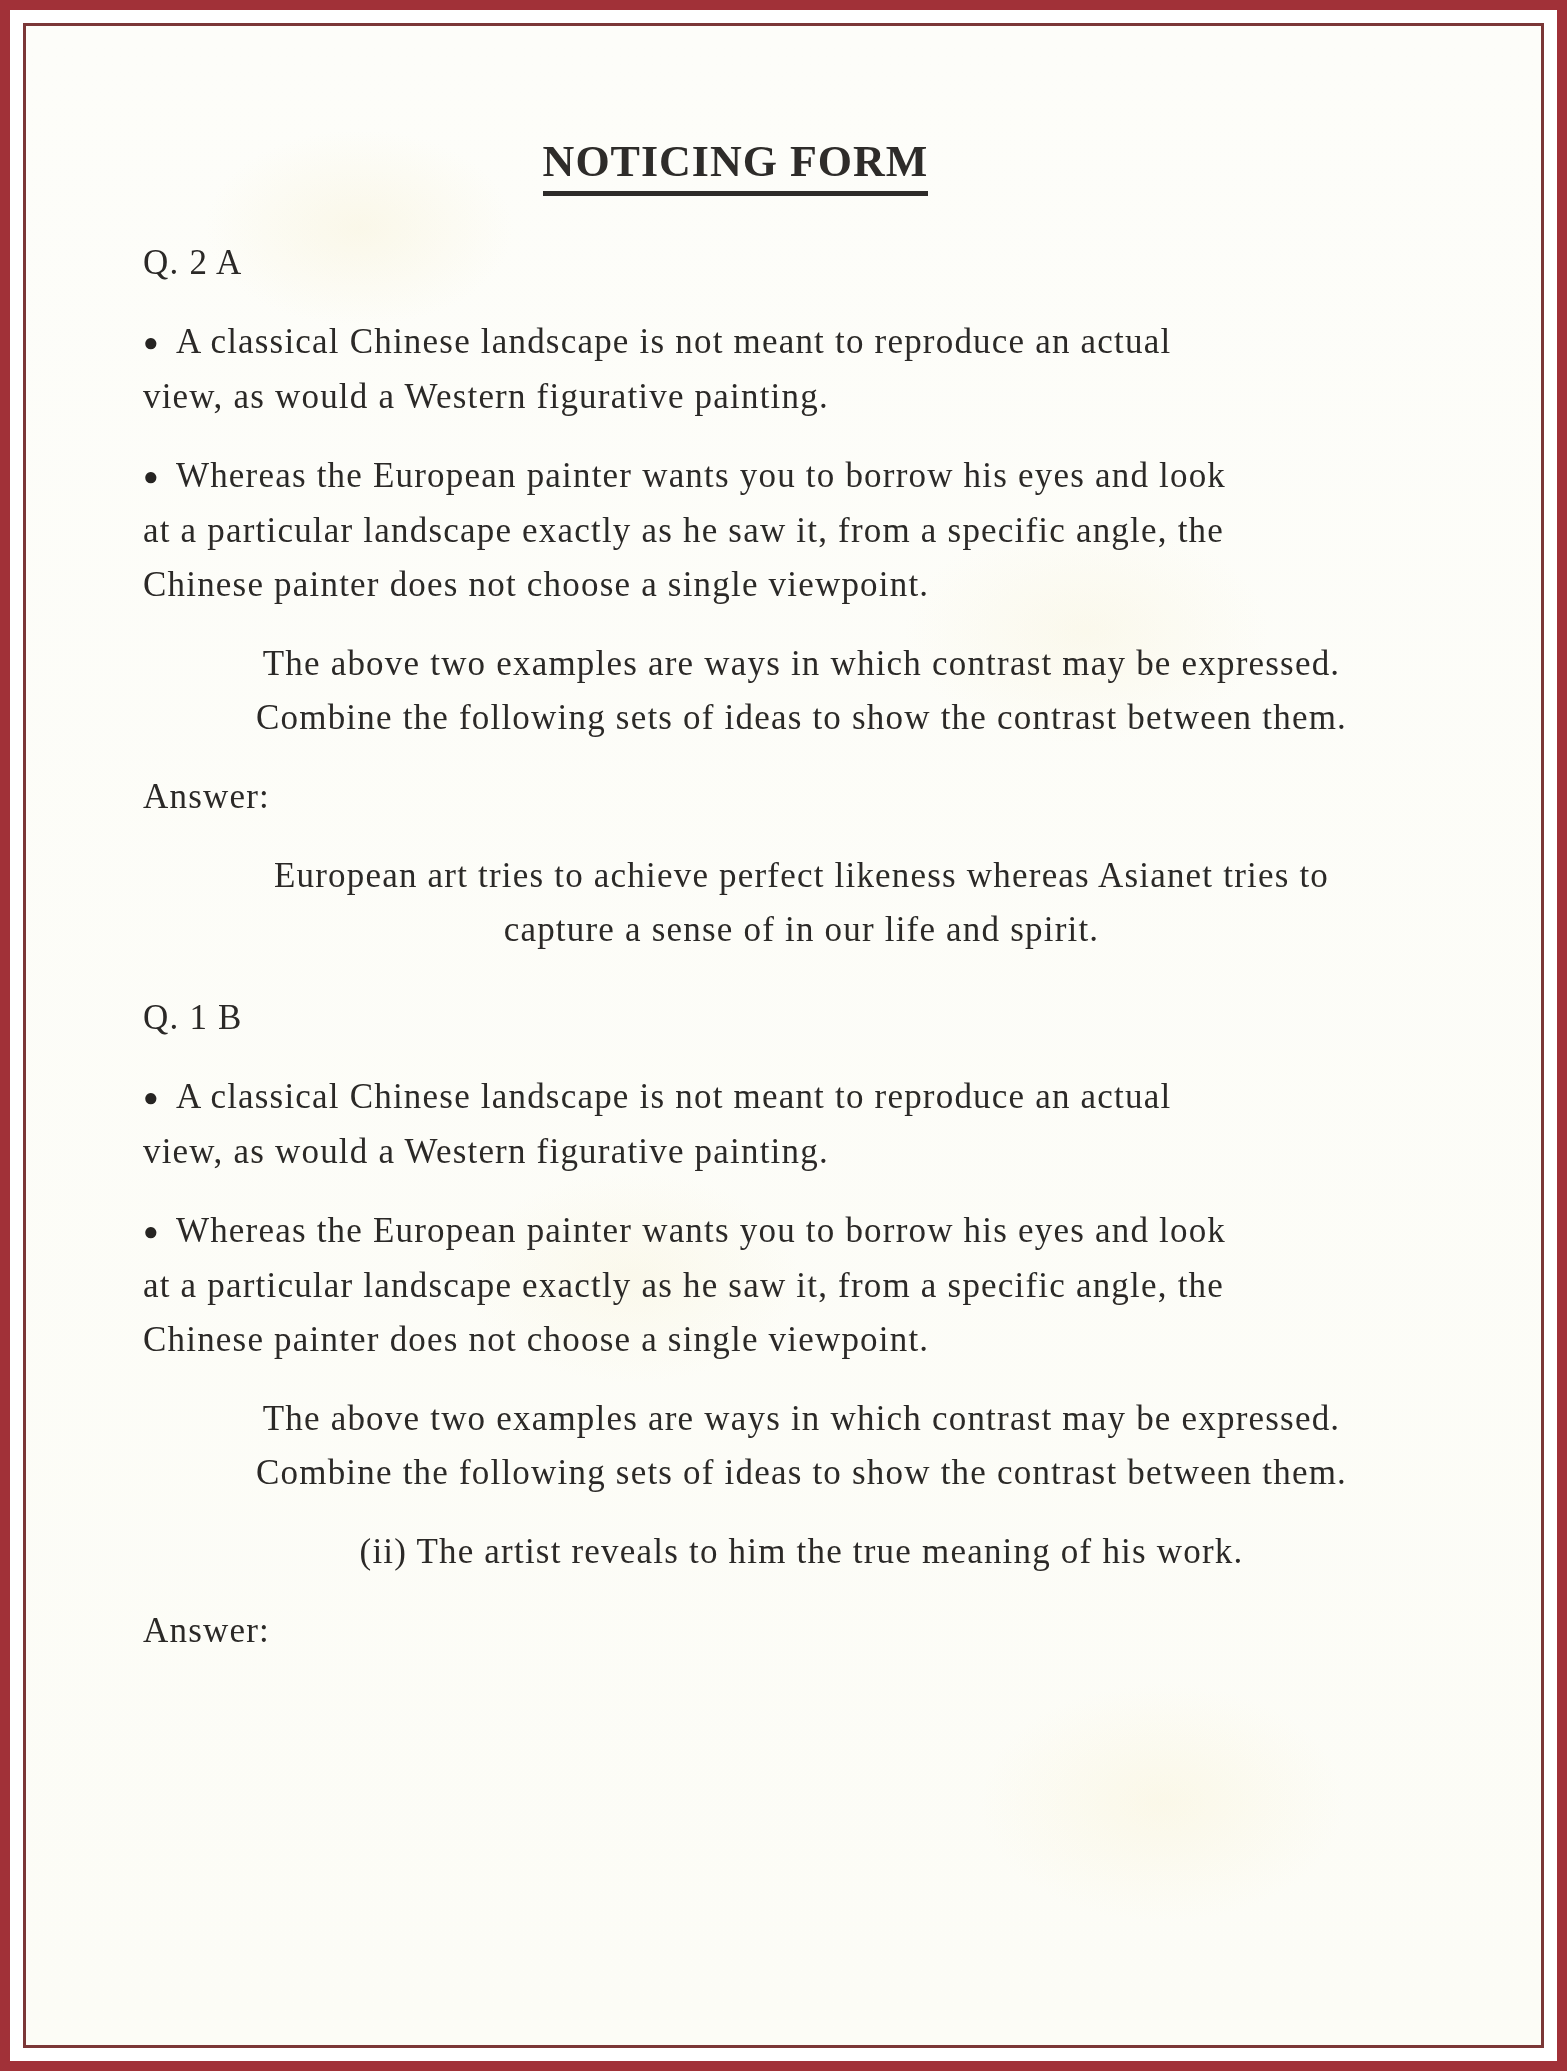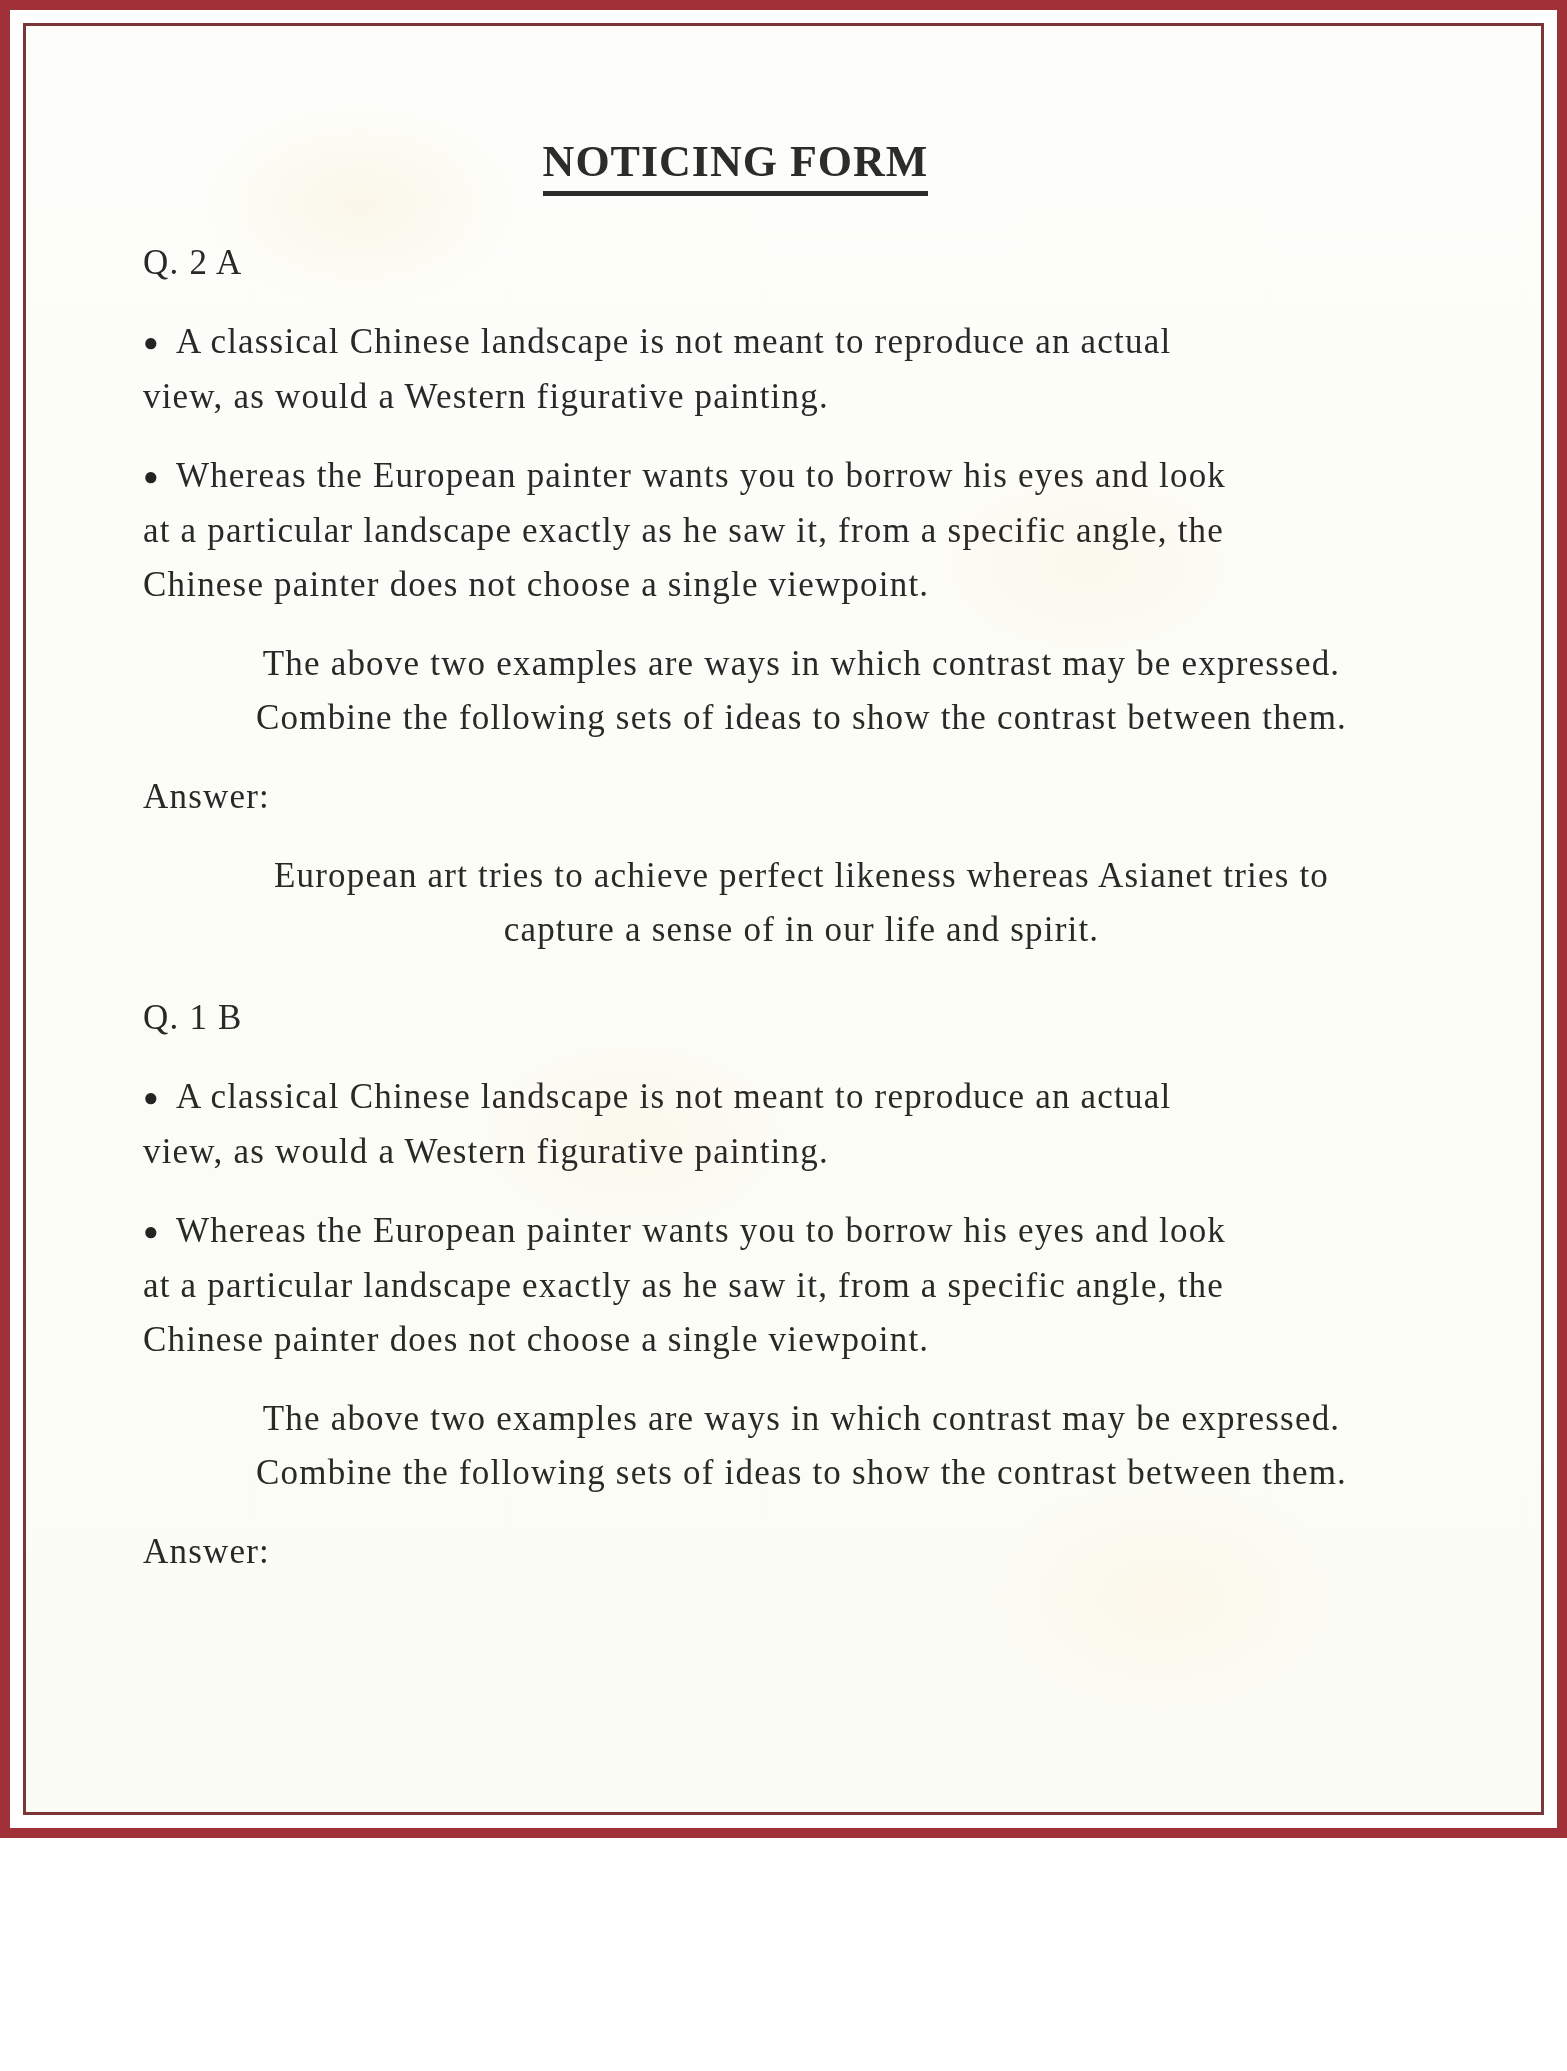--- a/index.html
+++ b/index.html
@@ -7,21 +7,21 @@
     padding: 0;
     width: 1567px;
     height: 2071px;
     background: #ffffff;
     font-family: "Liberation Serif", "DejaVu Serif", serif;
   }
   .frame-outer {
     position: absolute;
     inset: 0;
     width: 1567px;
-    height: 1838px;
+    height: 2071px;
     border: 10px solid #a13138;
     box-sizing: border-box;
     background: #ffffff;
   }
   .frame-inner {
     position: absolute;
     inset: 13px;
     border: 3px solid #7b3737;
     box-sizing: border-box;
     background:
@@ -111,20 +111,21 @@
 view, as would a Western figurative painting.</span></p>
 
       <p class="body"><span class="dot">●</span><span class="pre">Whereas the European painter wants you to borrow his eyes and look
 at a particular landscape exactly as he saw it, from a specific angle, the
 Chinese painter does not choose a single viewpoint.</span></p>
 
       <p class="body pre">The above two examples are ways in which contrast may be expressed.
 Combine the following sets of ideas to show the contrast between them.</p>
 
 
+      <p class="body pre">(ii) The artist reveals to him the true meaning of his work.</p>
 
       <p class="body">Answer:</p>
 
       <p class="body pre"></p>
 
     </div>
   </div>
 </div>
 
 </body></html>

